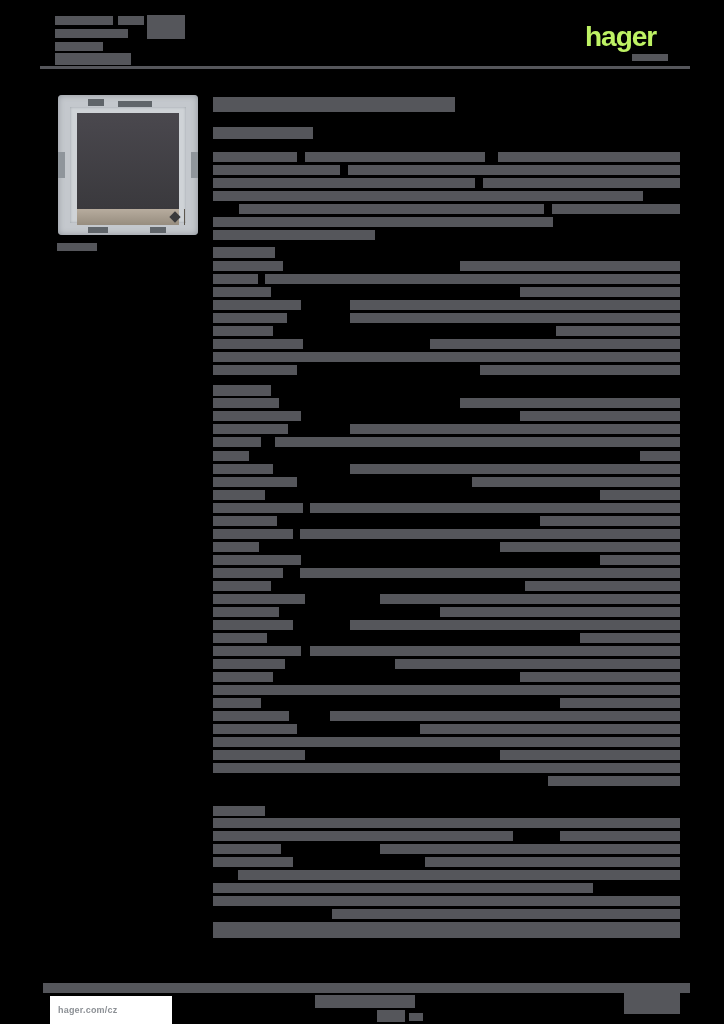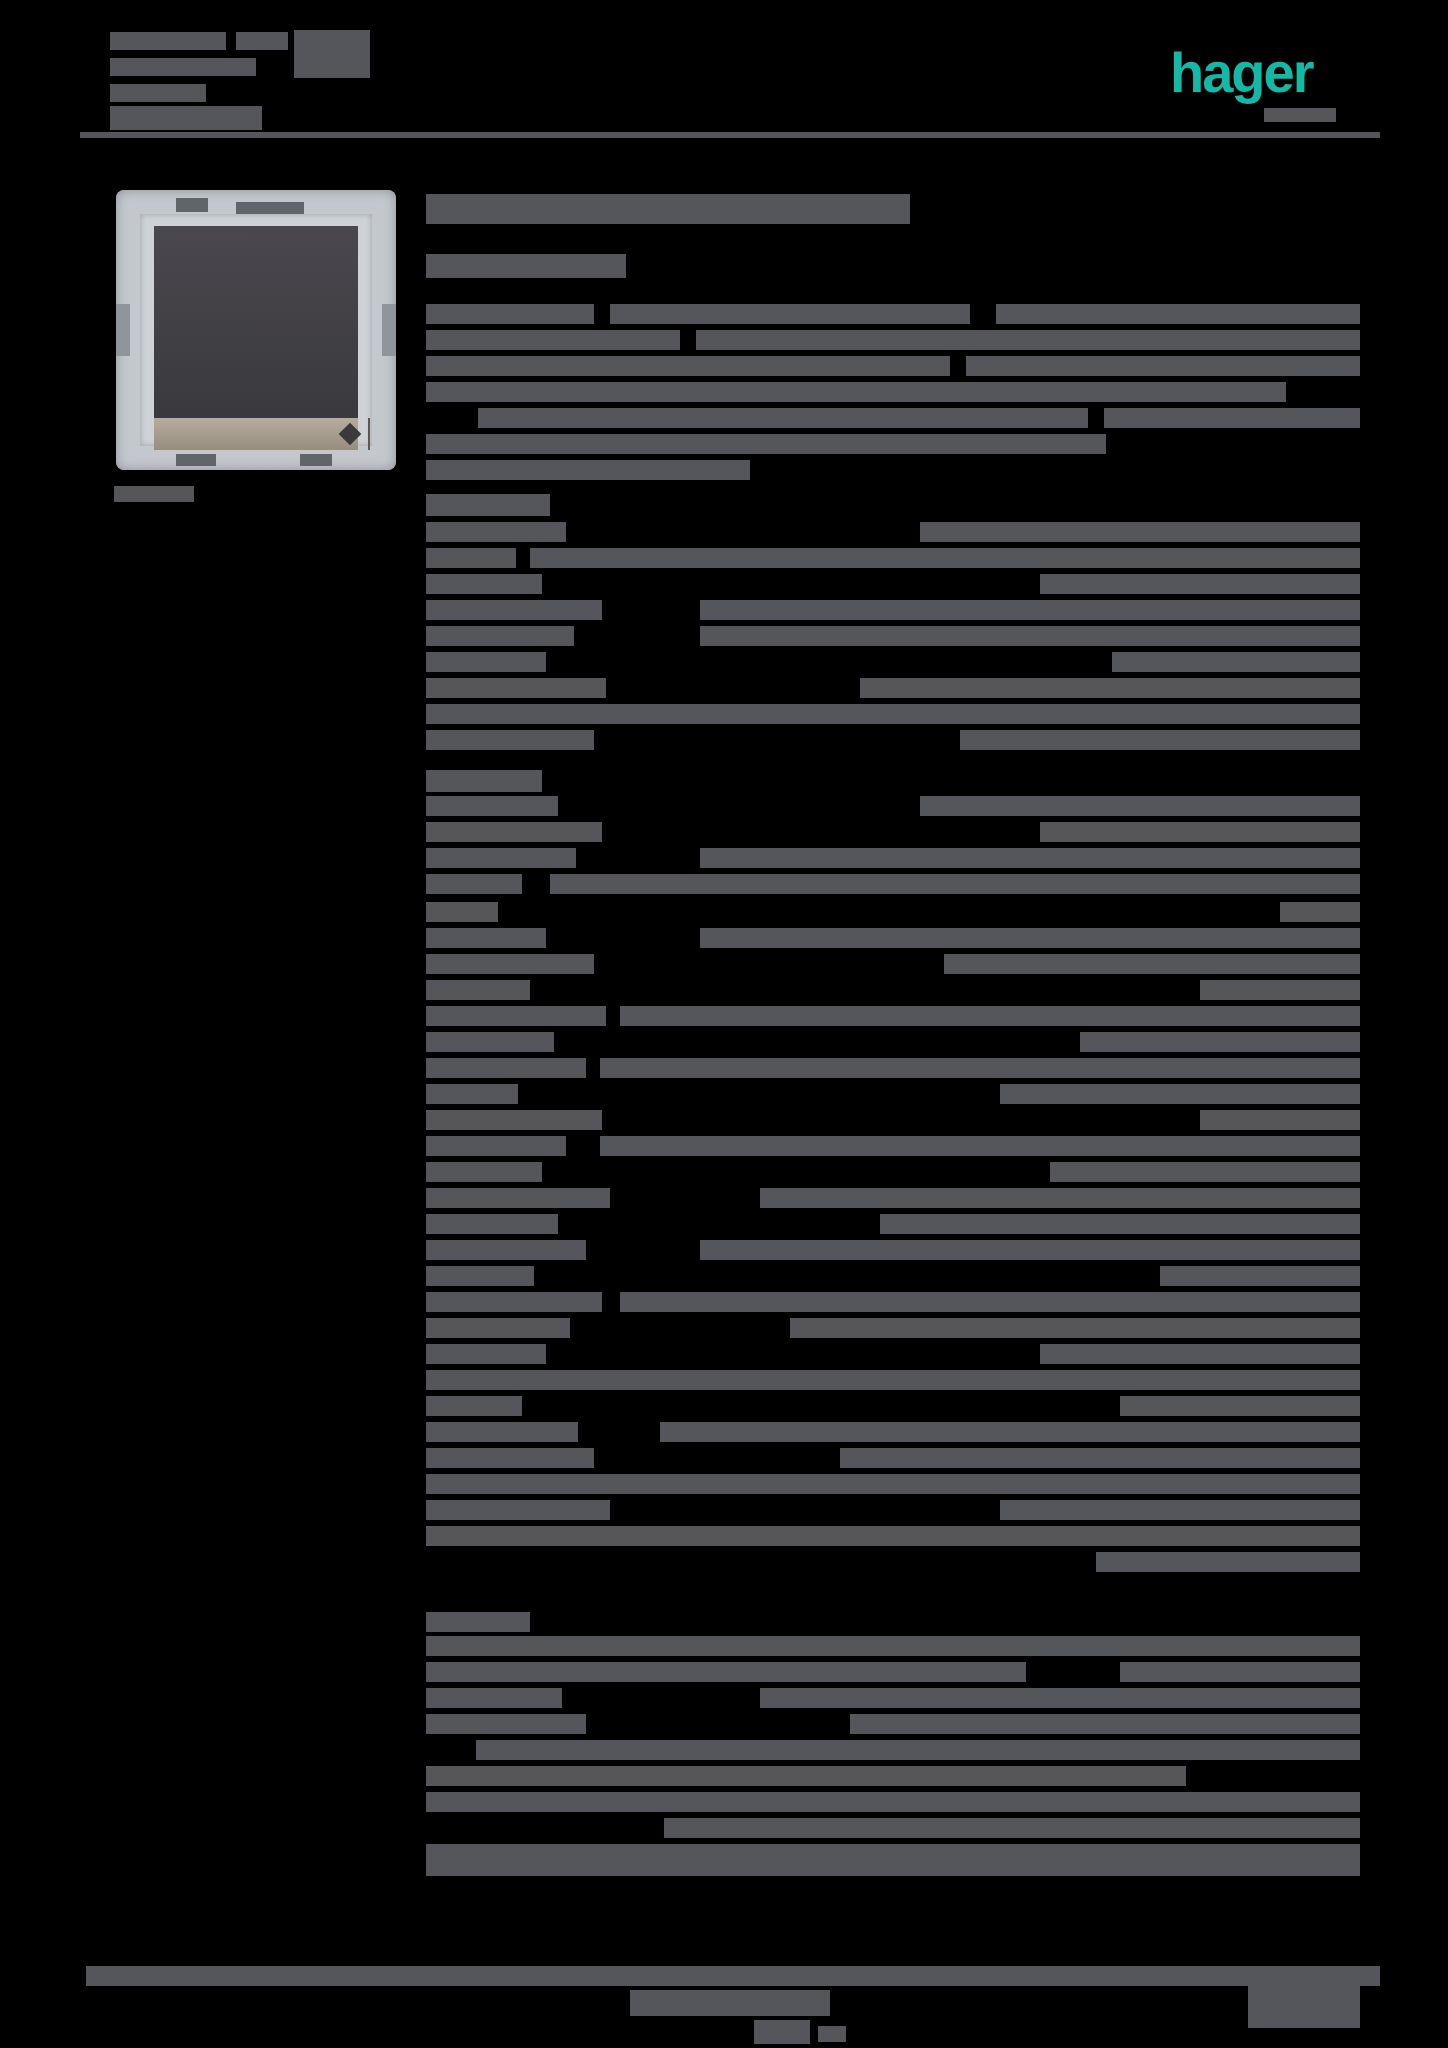--- a/index.html
+++ b/index.html
@@ -4,21 +4,21 @@
 <style>
   html,body{margin:0;padding:0;background:#000;}
   #page{
     position:relative;width:724px;height:1024px;background:#000000;
     overflow:hidden;font-family:"Liberation Sans",sans-serif;
   }
   .bar{position:absolute;background:#55565B;}
   #header-rule{position:absolute;left:40px;top:66px;width:650px;height:3px;background:#55565B;}
   #logo-text{
     position:absolute;left:585px;top:22px;width:100px;height:32px;
-    color:#14b8a6;font-weight:bold;font-size:28px;letter-spacing:-1px;line-height:30px;
+    color:#bef264;font-weight:bold;font-size:28px;letter-spacing:-1px;line-height:30px;
   }
   
   #product-photo{position:absolute;left:58px;top:95px;width:140px;height:140px;}
   #switch-frame{position:absolute;left:0;top:0;width:140px;height:140px;background:#C4C8CD;border-radius:4px;box-shadow:inset 0 0 6px #8E939A;}
   #switch-plate{position:absolute;left:12px;top:12px;width:116px;height:116px;background:#CFD3D7;box-shadow:inset 0 0 3px #9aa0a6;}
   #switch-rocker{position:absolute;left:19px;top:18px;width:102px;height:96px;background:linear-gradient(#4A484E,#3A393D);}
   #switch-strip{position:absolute;left:19px;top:114px;width:102px;height:16px;background:linear-gradient(#B7AC9E,#978D7F);}
   #strip-divider{position:absolute;left:126px;top:114px;width:1px;height:16px;background:#5d574e;}
   #strip-glyph{position:absolute;left:113px;top:118px;width:8px;height:8px;background:#3A3A3C;transform:rotate(45deg);}
   .notch{position:absolute;background:#60656A;}
@@ -170,14 +170,17 @@
       <div class="bar" style="left: 213px; top: 896px; width: 467px; height: 10px; background: rgb(85, 86, 91);"></div>
       <div class="bar" style="left: 332px; top: 909px; width: 348px; height: 10px; background: rgb(85, 86, 91);"></div>
       <div class="bar" style="left: 213px; top: 922px; width: 467px; height: 16px; background: rgb(85, 86, 91);"></div>
       <div class="bar" style="left: 43px; top: 983px; width: 647px; height: 10px; background: rgb(85, 86, 91);"></div>
       <div class="bar" style="left: 315px; top: 995px; width: 100px; height: 13px; background: rgb(85, 86, 91);"></div>
       <div class="bar" style="left: 377px; top: 1010px; width: 28px; height: 12px; background: rgb(85, 86, 91);"></div>
       <div class="bar" style="left: 409px; top: 1013px; width: 14px; height: 8px; background: rgb(85, 86, 91);"></div>
       <div class="bar" style="left: 624px; top: 990px; width: 56px; height: 24px; background: rgb(85, 86, 91);"></div>
     </div>
 
+  <div id="footer-url-box">
+    <div id="footer-url">hager.com/cz</div>
+  </div>
 
 </div>
 
 </body></html>

